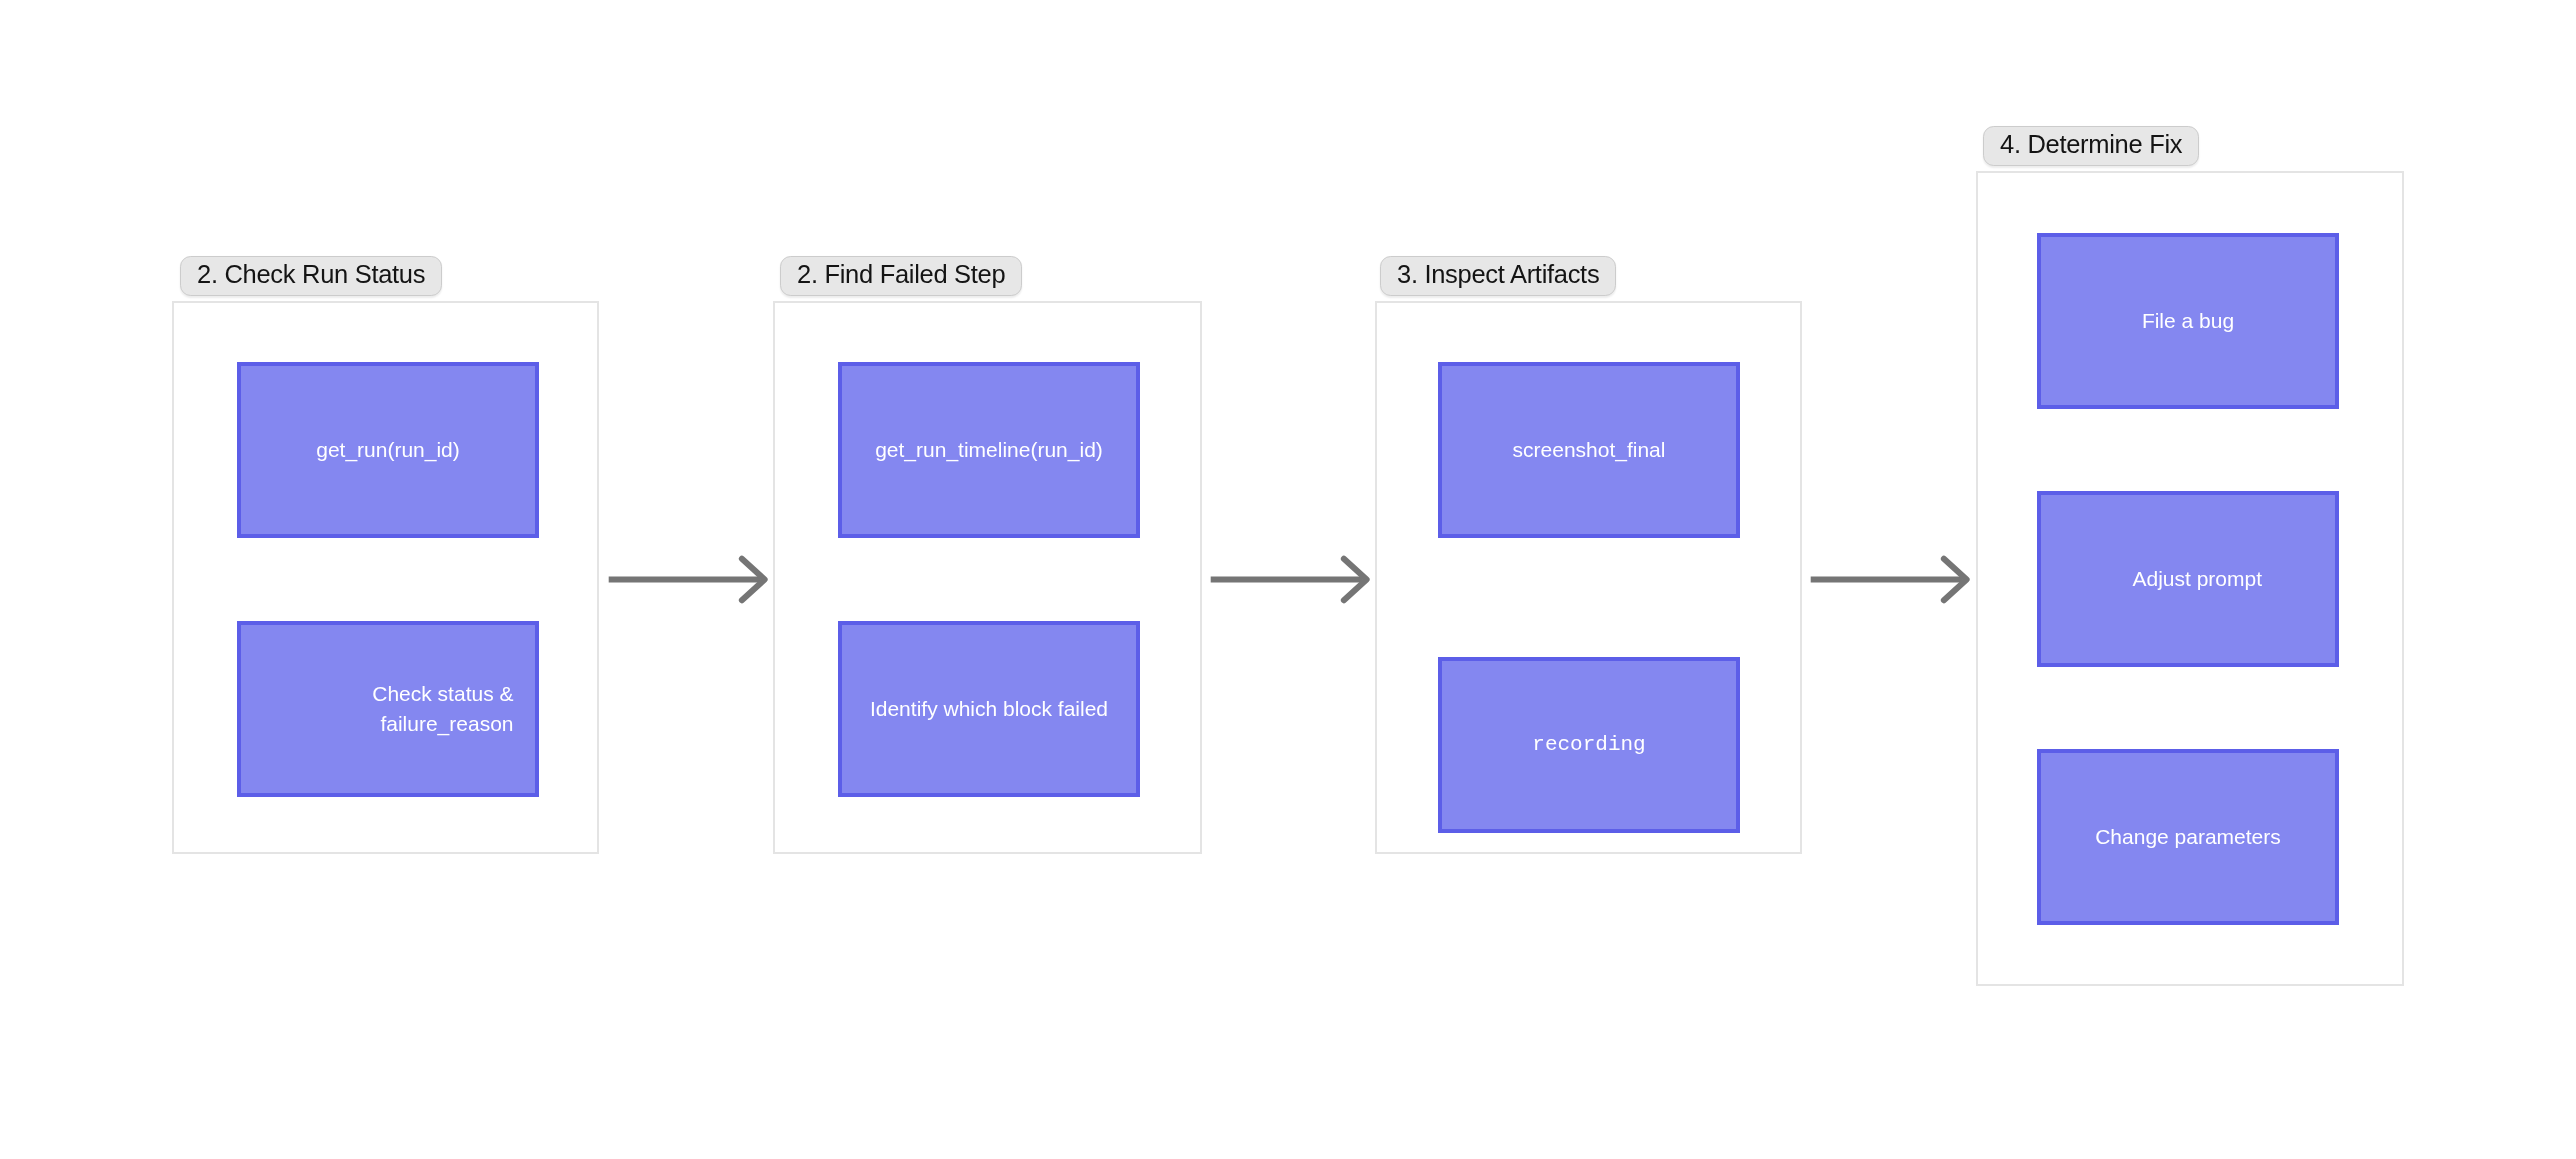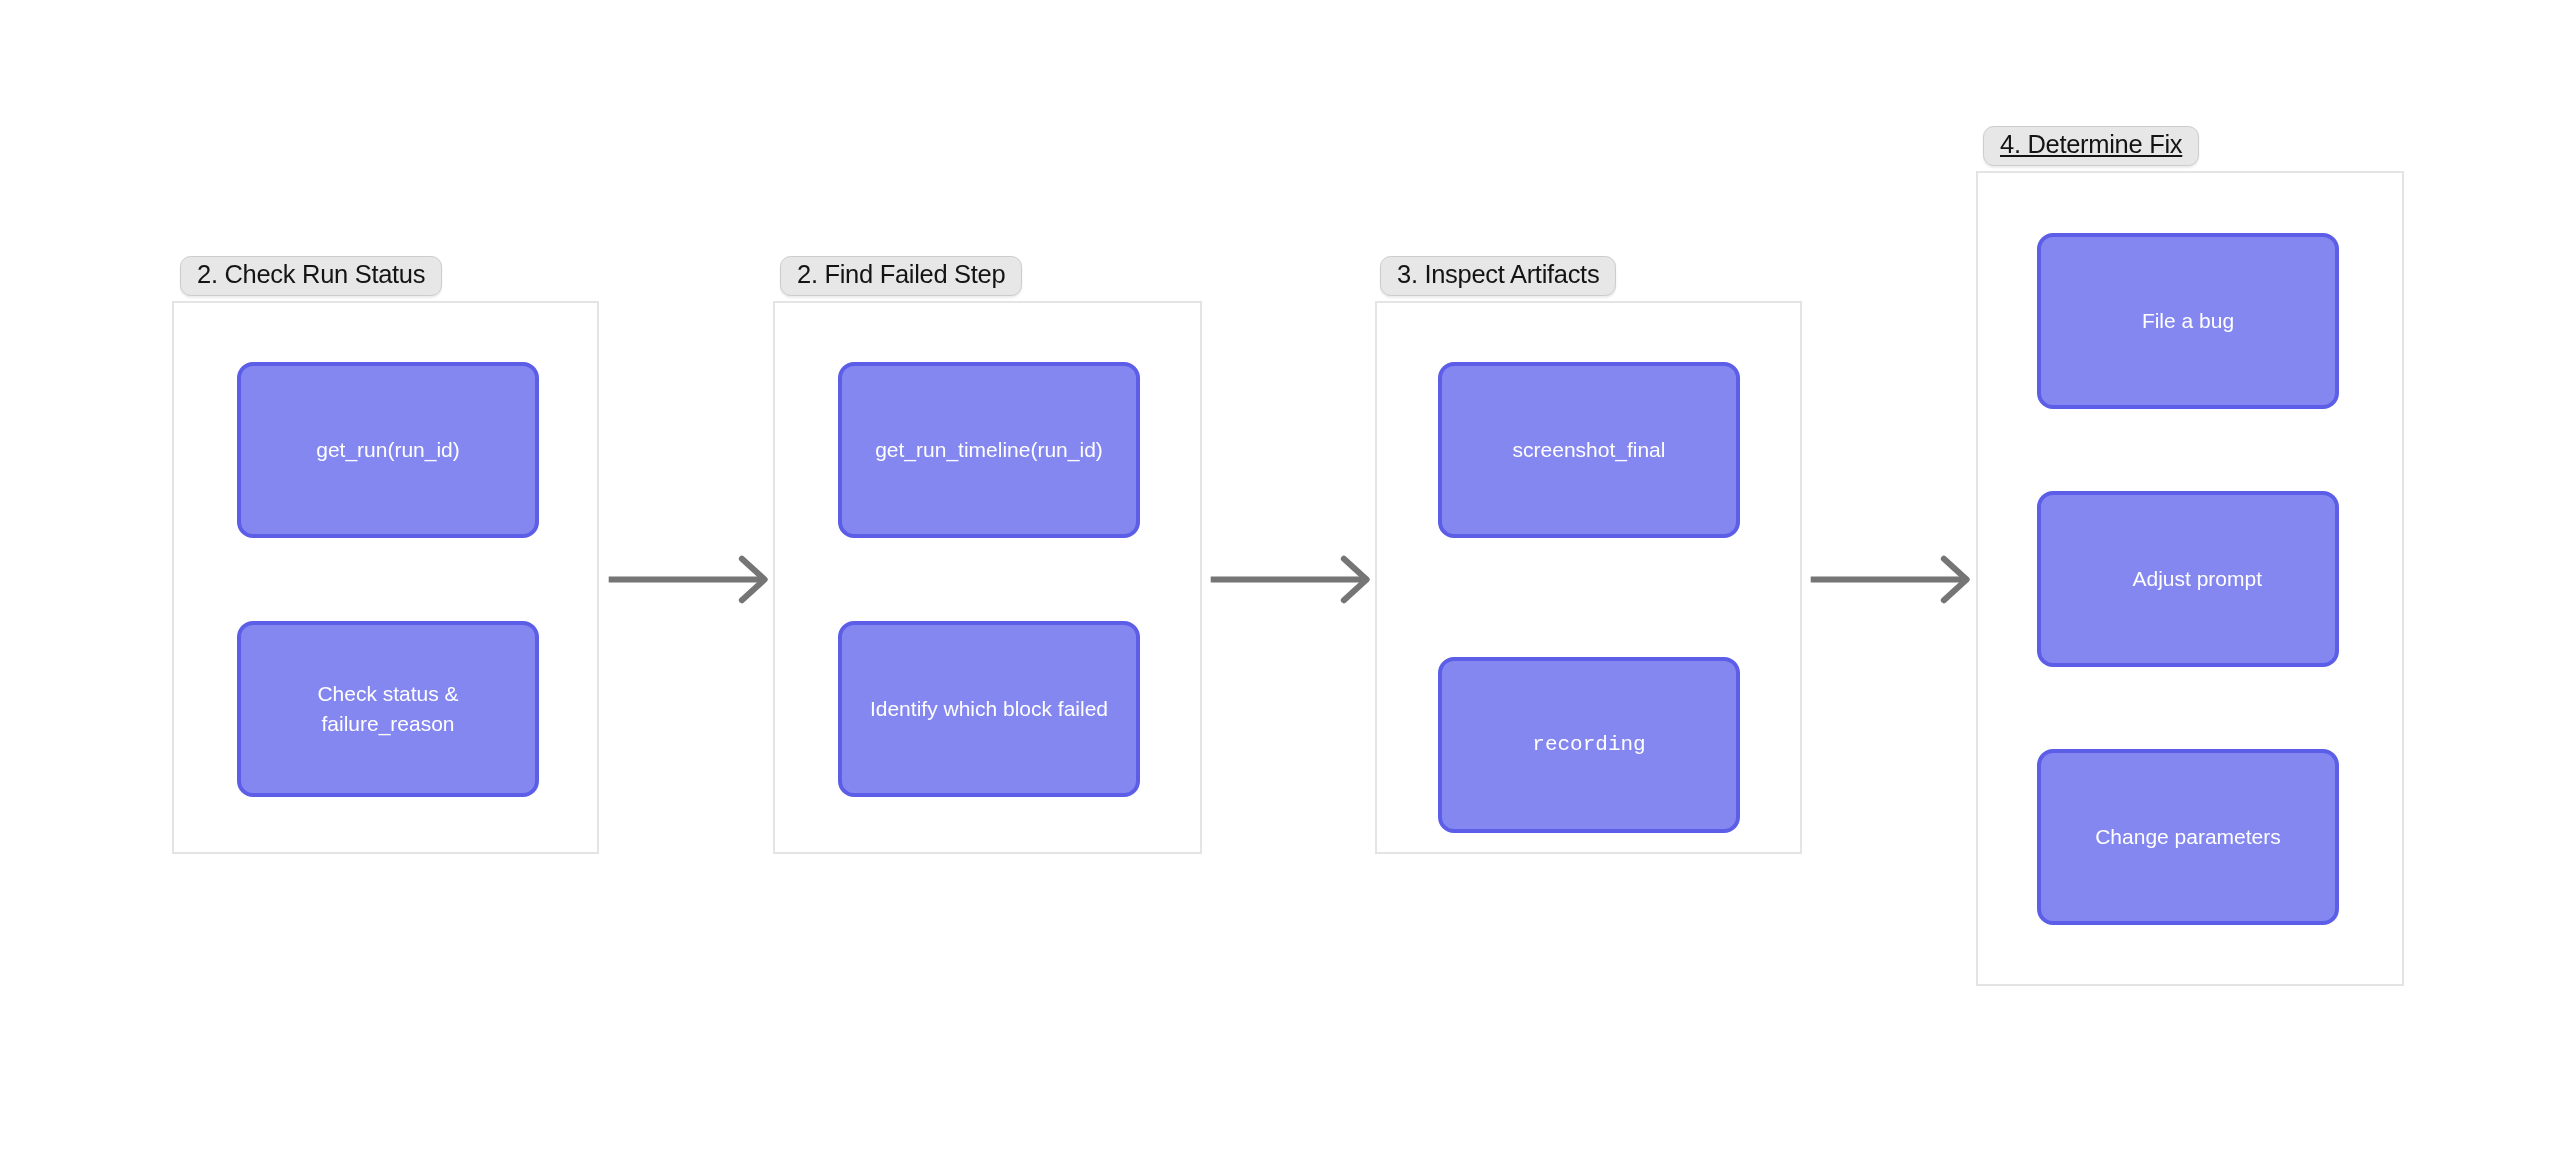--- a/index.html
+++ b/index.html
@@ -38,26 +38,26 @@
     white-space: nowrap;
     box-sizing: border-box;
     box-shadow: 0 1.3px 2px rgba(0,0,0,0.08);
   }
   .node {
     position: absolute;
     width: 302px;
     height: 176px;
     background: #8487f0;
     border: 4.7px solid #5c5ee8;
-    border-radius: 16px;
+    border-radius: 0;
     box-sizing: border-box;
     display: flex;
     align-items: center;
     justify-content: center;
-    text-align: center;
+    text-align: right;
     color: #ffffff;
     font-size: 21px;
     line-height: 1.45;
     padding: 0 21.5px;
   }
   .arrow {
     position: absolute;
     width: 174px;
     height: 81px;
   }
@@ -91,19 +91,19 @@
   <div class="chip" style="left:1380px; top:256px;">3. Inspect Artifacts</div>
   <div class="node" style="left:1438px; top:362px;">screenshot_final</div>
   <div class="node" style="left:1438px; top:657px;font-family:Liberation Mono, monospace;">recording</div>
 
   <svg class="arrow" style="left:1802px; top:539px;" viewBox="0 0 260 120">
     <line x1="13" y1="60" x2="240" y2="60" stroke="#757575" stroke-width="9" stroke-linecap="butt"></line>
     <polyline points="212,29 246,60 212,91" fill="none" stroke="#757575" stroke-width="9" stroke-linecap="round" stroke-linejoin="round"></polyline>
   </svg>
 
   <div class="frame" style="left:1976px; top:171px; width:428px; height:815px;"></div>
-  <div class="chip" style="left:1983px; top:126px;text-decoration:underline;">4. Determine Fix</div>
+  <div class="chip" style="left:1983px; top:126px;">4. Determine Fix</div>
   <div class="node" style="left:2037px; top:233px;">File a bug</div>
   <div class="node" style="left:2037px; top:491px;padding-left:40px;">Adjust prompt</div>
   <div class="node" style="left:2037px; top:749px;">Change parameters</div>
 
 </div>
 
 
 </body></html>

